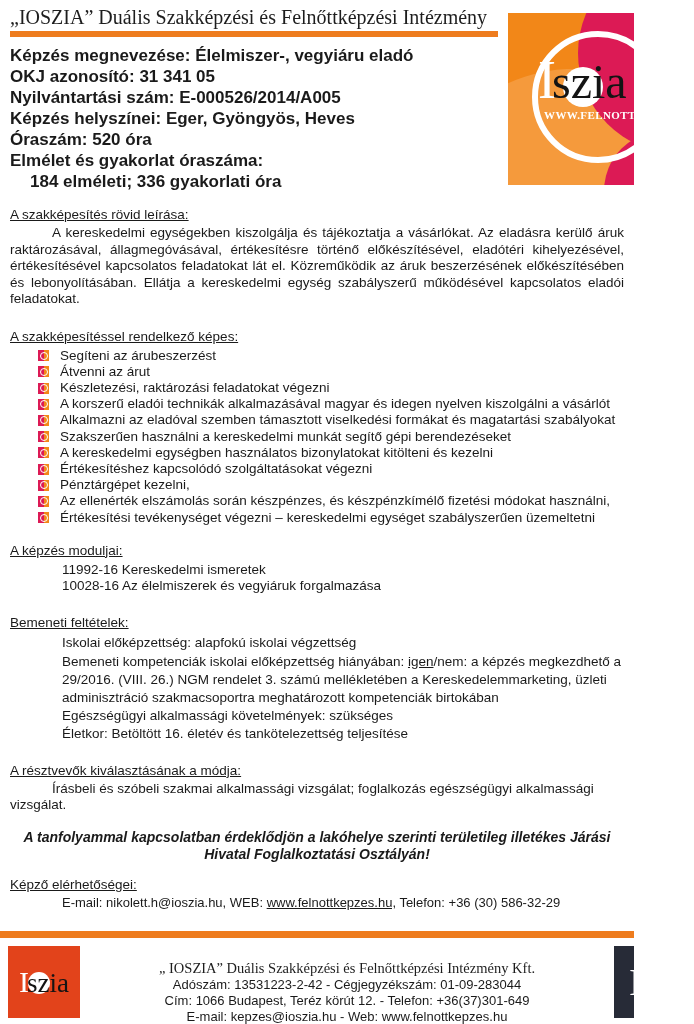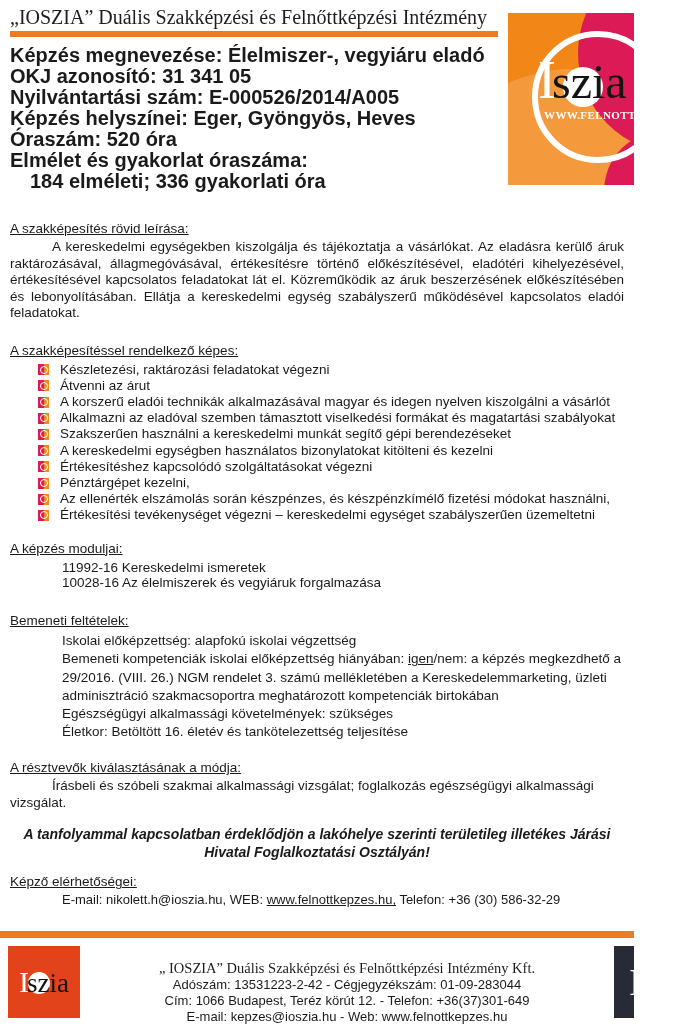--- a/index.html
+++ b/index.html
@@ -4,38 +4,38 @@
 <style>
   * { margin:0; padding:0; box-sizing:border-box; }
   html,body { background:#ffffff; }
   body { width:694px; height:1024px; font-family:"Liberation Sans", sans-serif; color:#1a1a1a; }
   .page { position:relative; width:634px; height:1024px; overflow:hidden; padding:5px 10px 0 10px; background:#fff; }
 
   
   .inst-title { font-family:"Liberation Serif", serif; font-size:20px; line-height:25px; font-weight:normal; color:#1d1d1d; }
   .header-rule { margin-top:1px; width:488px; height:6px; background:#ee7c1e; }
 
-  .course-info { margin-top:8px; font-size:20px; font-weight:bold; line-height:21px; width:480px; }
+  .course-info { margin-top:8px; font-size:17px; font-weight:bold; line-height:21px; width:480px; }
   .course-info .indent { padding-left:20px; }
 
   
   .logo-main { position:absolute; top:13px; left:508px; width:184px; height:172px; background:#f28718; overflow:hidden; }
   .logo-main .swoosh { position:absolute; left:-70px; top:60px; width:220px; height:150px; background:#f59a3c; border-radius:50%; transform:rotate(-18deg); }
   .logo-main .petal { position:absolute; left:70px; top:-60px; width:200px; height:200px; border-radius:50%; background:#dc1a55; }
   .logo-main .petal2 { position:absolute; left:96px; top:118px; width:120px; height:120px; border-radius:50%; background:#dc1a55; }
   .logo-main .ring { position:absolute; left:24px; top:18px; width:132px; height:132px; border:6px solid #ffffff; border-radius:50%; }
   .logo-main .o-disc { position:absolute; left:55px; top:54px; width:40px; height:40px; background:#ffffff; border-radius:50%; }
   .logo-main .brand { position:absolute; left:30px; top:40px; font-family:"Liberation Serif", serif; line-height:1; white-space:nowrap; }
   .logo-main .brand .i { color:#ffffff; font-size:54px; }
   .logo-main .brand .szia { color:#141414; font-size:48px; margin-left:-4px; }
   .logo-main .logo-url { position:absolute; left:36px; top:96px; font-family:"Liberation Serif", serif; font-weight:bold; font-size:11px; letter-spacing:0.4px; color:#ffffff; }
 
   
   .sec-h { font-size:13.5px; line-height:17px; text-decoration:underline; font-weight:normal; }
-  .h-desc { margin-top:28px; }
+  .h-desc { margin-top:14px; }
   .desc-body { margin-top:2px; font-size:13.5px; line-height:16.5px; text-align:justify; text-indent:42px; }
 
   .h-cap { margin-top:20px; }
   .cap-list { list-style:none; margin-top:3px; }
   .cap-list li { display:flex; align-items:center; gap:11px; padding-left:28px; line-height:16.2px; font-size:13.5px; white-space:nowrap; }
   .bullet { width:11px; height:11px; flex:none; position:relative; background:linear-gradient(90deg,#dc1a55 0 52%, #f28718 52% 100%); }
   .bullet::after { content:""; position:absolute; inset:1.5px; border:1.5px solid #fff; border-radius:50%; }
 
   .h-mod { margin-top:16px; }
   .module-list { margin-top:3px; font-size:13.5px; }
@@ -97,25 +97,29 @@
     <div class="indent">184 elméleti; 336 gyakorlati óra</div>
   </div>
 
   <h2 class="sec-h h-desc">A szakképesítés rövid leírása:</h2>
   <p class="desc-body">A kereskedelmi egységekben kiszolgálja és tájékoztatja a vásárlókat. Az eladásra kerülő áruk raktározásával, állagmegóvásával, értékesítésre történő előkészítésével, eladótéri kihelyezésével, értékesítésével kapcsolatos feladatokat lát el. Közreműködik az áruk beszerzésének előkészítésében és lebonyolításában. Ellátja a kereskedelmi egység szabályszerű működésével kapcsolatos eladói feladatokat.</p>
 
   <h2 class="sec-h h-cap">A szakképesítéssel rendelkező képes:</h2>
   <ul class="cap-list">
     <li>
         <span class="bullet"></span>
-        <span>Készletezési, raktározási feladatokat végezni</span>
+        <span>Segíteni az árubeszerzést</span>
       </li>
     <li>
         <span class="bullet"></span>
         <span>Átvenni az árut</span>
+      </li>
+    <li>
+        <span class="bullet"></span>
+        <span>Készletezési, raktározási feladatokat végezni</span>
       </li>
     <li>
         <span class="bullet"></span>
         <span>A korszerű eladói technikák alkalmazásával magyar és idegen nyelven kiszolgálni a vásárlót</span>
       </li>
     <li>
         <span class="bullet"></span>
         <span>Alkalmazni az eladóval szemben támasztott viselkedési formákat és magatartási szabályokat</span>
       </li>
     <li>

